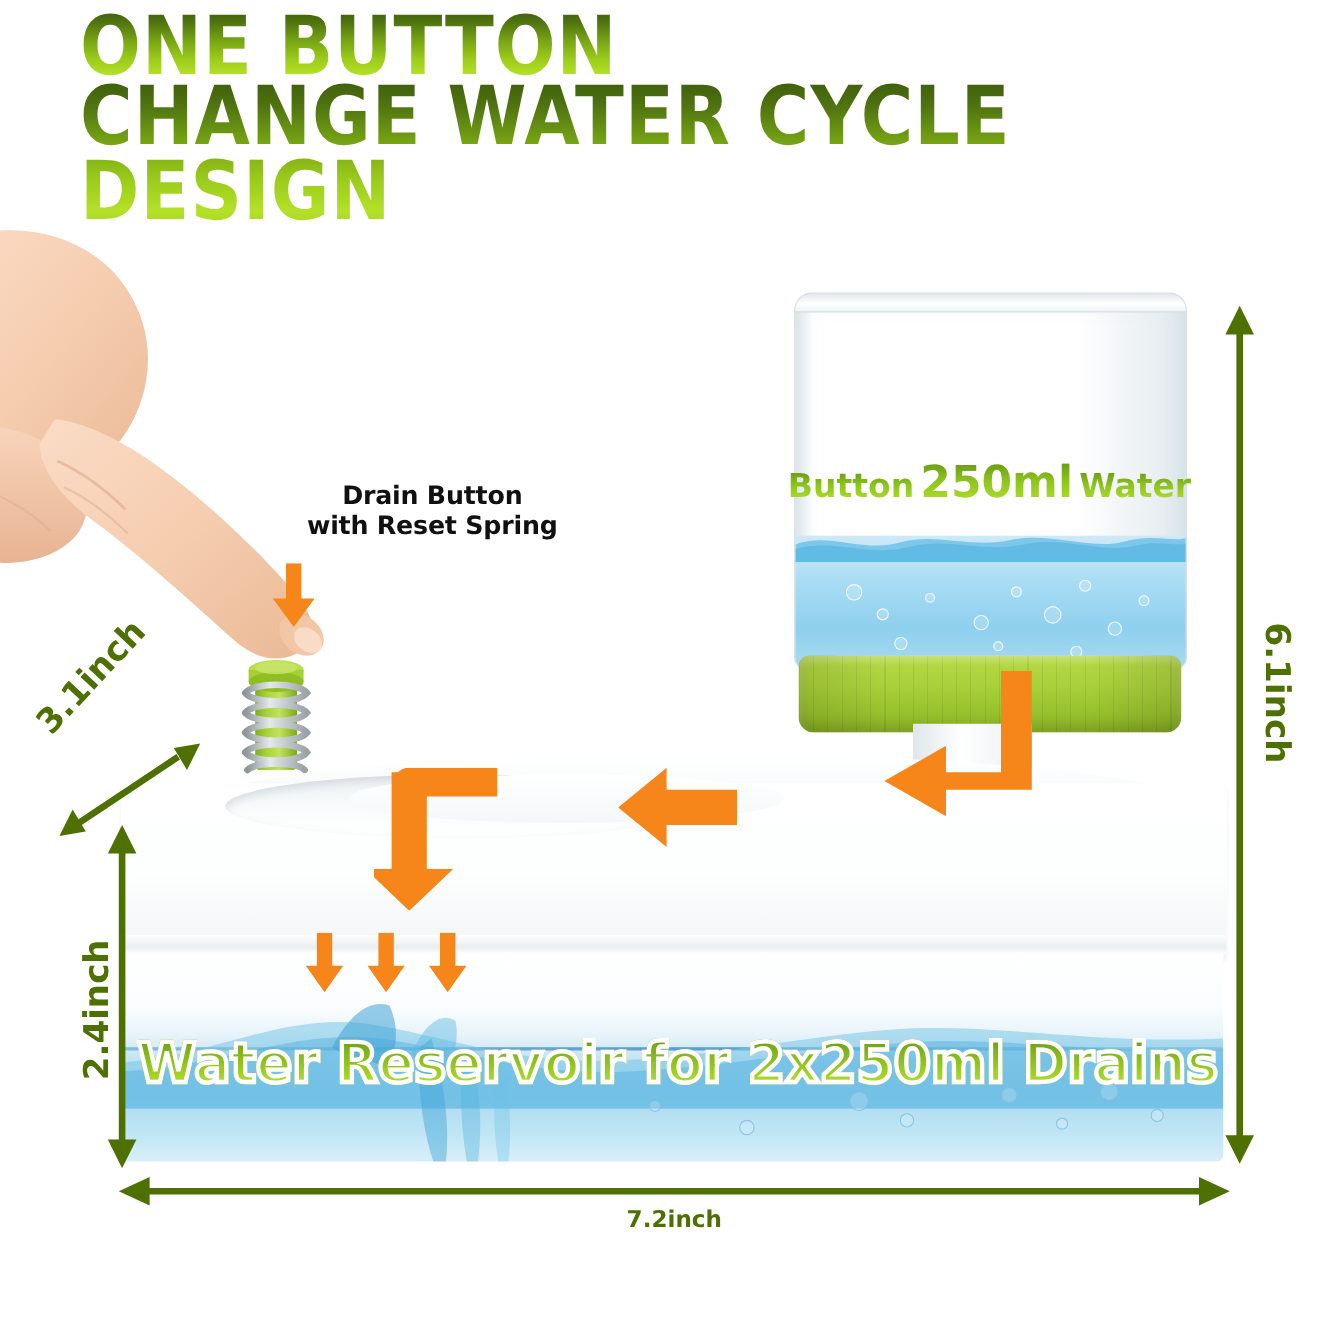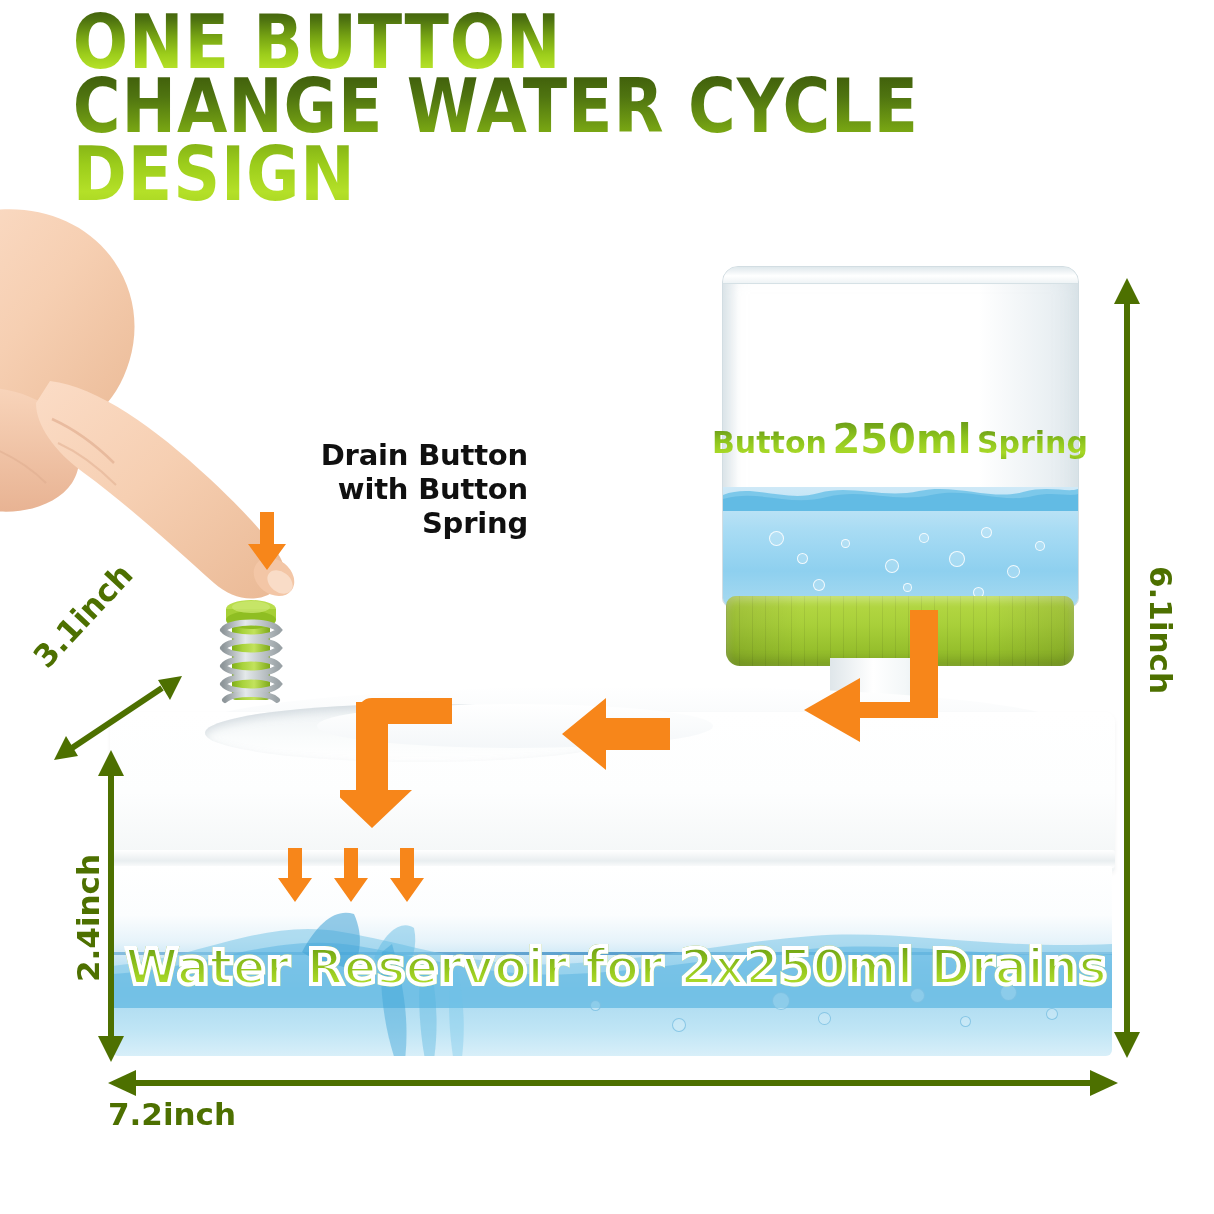--- a/index.html
+++ b/index.html
@@ -34,23 +34,23 @@
   .title-line.l1{font-size:74px;}
   .title-line.l2{font-size:74px;margin-top:-4px;}
 
   
   .hand-wrap{position:absolute;left:-12px;top:205px;width:320px;height:430px;}
   .hand-wrap svg{display:block;}
 
   
   .drain-label{
     position:absolute;left:258px;top:438px;width:270px;
-    text-align:right;color:#101010;
+    text-align:center;color:#101010;
     font-family:"DejaVu Sans", sans-serif;
-    font-weight:700;font-size:29px;line-height:1.18;
+    font-weight:700;font-size:23px;line-height:1.18;
     letter-spacing:-0.2px;
   }
   .drain-arrow{position:absolute;left:248px;top:512px;width:38px;height:60px;}
 
   
   .btn-assembly{position:absolute;left:205px;top:590px;width:92px;height:125px;}
 
   
   .bottle{position:absolute;left:712px;top:266px;width:375px;height:400px;}
   .bottle-body{
@@ -177,21 +177,21 @@
 
   
   .dim{position:absolute;color:#4d7000;font-family:"DejaVu Sans", sans-serif;font-weight:700;}
   .dim-31{left:18px;top:636px;width:170px;height:110px;}
   .dim-31 .txt{position:absolute;left:8px;top:14px;font-size:31px;transform:rotate(-47deg);transform-origin:left top;white-space:nowrap;}
   .dim-24{left:42px;top:750px;width:90px;height:312px;}
   .dim-24 .txt{position:absolute;left:-24px;top:150px;font-size:31px;transform:rotate(-90deg);transform-origin:center;white-space:nowrap;width:140px;text-align:center;}
   .dim-61{left:1108px;top:278px;width:100px;height:780px;}
   .dim-61 .txt{position:absolute;left:-7px;top:330px;font-size:31px;transform:rotate(90deg);transform-origin:center;white-space:nowrap;width:120px;text-align:center;}
   .dim-72{left:108px;top:1068px;width:1010px;height:80px;}
-  .dim-72 .txt{position:absolute;left:0;top:28px;width:1010px;text-align:left;font-size:31px;}
+  .dim-72 .txt{position:absolute;left:0;top:28px;width:1010px;text-align:center;font-size:21px;}
 </style>
 </head>
 <body>
 
 <div id="stage">
 
   <div class="title-block">
     <span class="title-line l1">ONE BUTTON</span>
     <span class="title-line l2">CHANGE WATER CYCLE DESIGN</span>
   </div>
@@ -224,21 +224,21 @@
       <ellipse cx="292" cy="377" rx="14" ry="10" transform="rotate(38 292 377)" fill="#f9dcc7"></ellipse>
 
       <path d="M64 214 C 86 224, 108 240, 126 258" stroke="#e3b294" stroke-width="2.5" fill="none" opacity=".75"></path>
       <path d="M70 238 C 92 248, 112 264, 128 280" stroke="#e3b294" stroke-width="2" fill="none" opacity=".6"></path>
       <path d="M-8 238 C 20 248, 42 262, 58 278" stroke="#ddac8d" stroke-width="2" fill="none" opacity=".5"></path>
     </svg>
   </div>
 
   <div class="drain-label">
     <div>Drain Button</div>
-    <div>with Button Spring</div>
+    <div>with Reset Spring</div>
   </div>
   <svg class="drain-arrow" viewBox="0 0 38 60">
     <path d="M12 0 H26 V32 H38 L19 58 L0 32 H12 Z" fill="#F7861A"></path>
   </svg>
 
   <div class="btn-assembly">
     <svg width="92" height="125" viewBox="0 0 92 125">
       <defs>
         <linearGradient id="gbtn" x1="0" y1="0" x2="1" y2="0">
           <stop offset="0%" stop-color="#7fae18"></stop>
@@ -289,21 +289,21 @@
         <div class="bub" style="left:312px;top:54px;width:8px;height:8px;"></div>
         <div class="bub" style="left:90px;top:92px;width:10px;height:10px;"></div>
         <div class="bub" style="left:180px;top:96px;width:7px;height:7px;"></div>
         <div class="bub" style="left:250px;top:100px;width:9px;height:9px;"></div>
       </div>
     </div>
 
     <div class="storage-text">
       <span class="st-sm">Button</span>
       <span class="st-lg">250ml</span>
-      <span class="st-sm">Spring</span>
+      <span class="st-sm">Water</span>
     </div>
 
     <div class="bottle-neck"></div>
     <div class="collar">
       <div class="collar-shade"></div>
     </div>
     <div class="stem"></div>
   </div>
 
   <div class="base">

